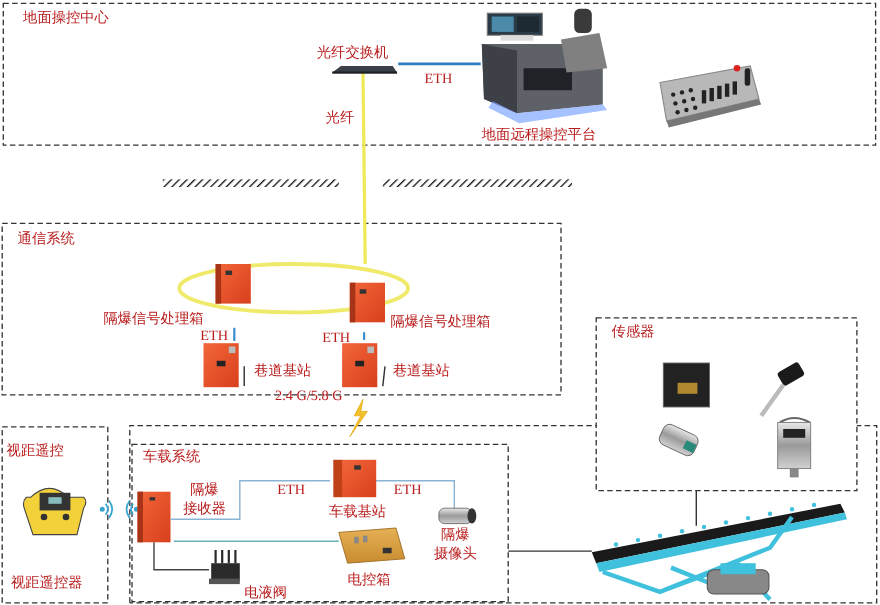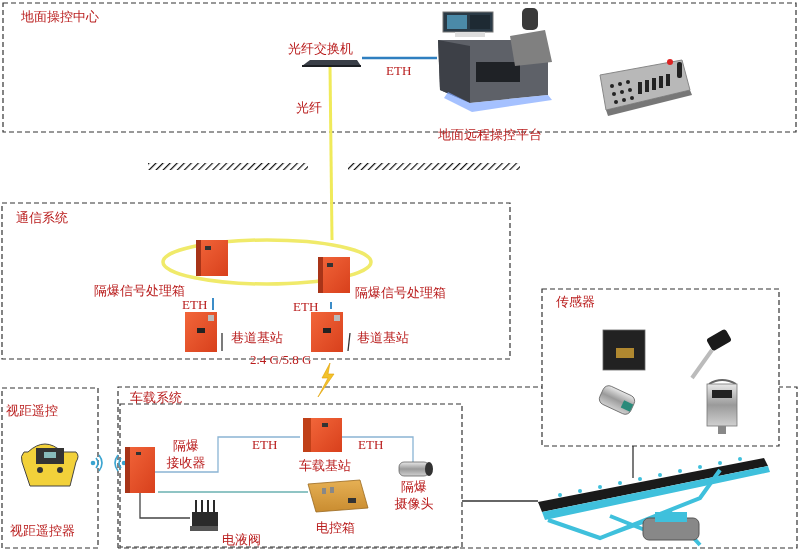--- a/index.html
+++ b/index.html
@@ -208,37 +208,37 @@
     <path d="M709,384 Q722,376 736,384" fill="none" stroke="#666" stroke-width="2"></path>
     <rect x="707" y="384" width="30" height="42" fill="url(#steelG)" stroke="#777" stroke-width="0.8"></rect>
     <rect x="712" y="390" width="20" height="8" fill="#222"></rect>
     <rect x="718" y="426" width="8" height="8" fill="#888"></rect>
   </g>
 </svg>
 
 <div class="lbl" style="left:21px;top:9px;">地面操控中心</div>
 <div class="lbl" style="left:288px;top:41px;">光纤交换机</div>
 <div class="lbl eth" style="left:386px;top:63px;">ETH</div>
-<div class="lbl" style="left:296px;top:100px;">光纤</div>
-<div class="lbl" style="left:438px;top:127px;">地面远程操控平台</div>
+<div class="lbl" style="left:296px;top:100px;font-family:Liberation Mono, monospace;">光纤</div>
+<div class="lbl" style="left:438px;top:115px;">地面远程操控平台</div>
 
 <div class="lbl" style="left:16px;top:210px;">通信系统</div>
 <div class="lbl" style="left:94px;top:283px;">隔爆信号处理箱</div>
 <div class="lbl" style="left:355px;top:285px;">隔爆信号处理箱</div>
 <div class="lbl eth" style="left:182px;top:297px;">ETH</div>
 <div class="lbl eth" style="left:293px;top:299px;">ETH</div>
 <div class="lbl" style="left:231px;top:330px;">巷道基站</div>
 <div class="lbl" style="left:357px;top:330px;">巷道基站</div>
 
 <div class="lbl eth" style="left:250px;top:352px;font-family:Liberation Serif, serif;">2.4 G/5.8 G</div>
 
 <div class="lbl" style="left:6px;top:390px;margin-top:13px;">视距遥控</div>
 <div class="lbl" style="left:10px;top:523px;">视距遥控器</div>
 
-<div class="lbl" style="left:130px;top:390px;">车载系统</div>
+<div class="lbl" style="left:130px;top:408px;">车载系统</div>
 <div class="lbl multi" style="left:162px;top:437px;width:48px;">
   <div>隔爆</div>
   <div>接收器</div>
 </div>
 <div class="lbl eth" style="left:252px;top:437px;">ETH</div>
 <div class="lbl eth" style="left:358px;top:437px;">ETH</div>
 <div class="lbl" style="left:299px;top:458px;">车载基站</div>
 <div class="lbl multi" style="left:392px;top:478px;width:44px;">
   <div>隔爆</div>
   <div>摄像头</div>

